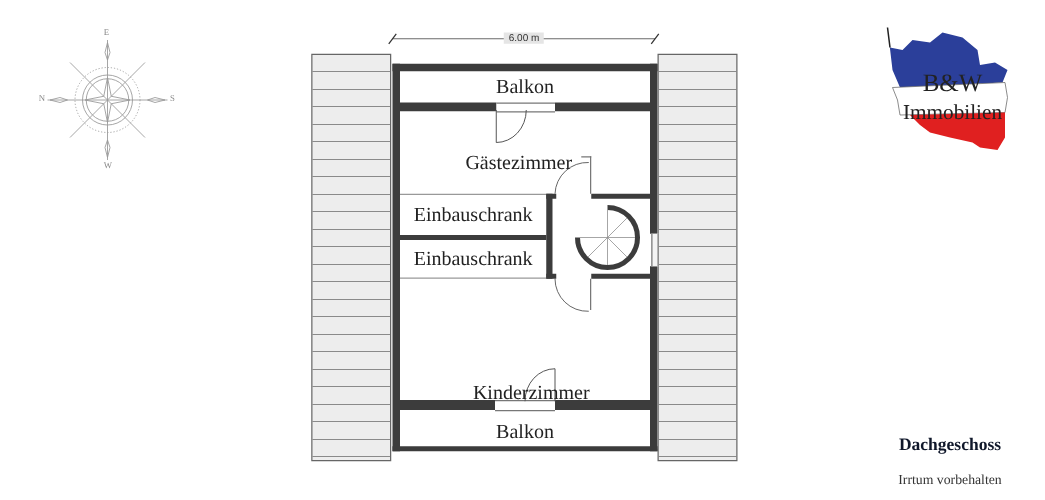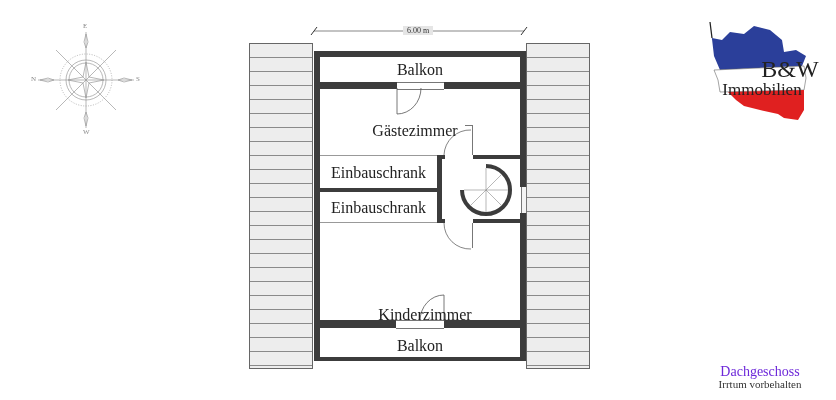--- a/index.html
+++ b/index.html
@@ -1,21 +1,21 @@
 <!DOCTYPE html>
 <html><head>
 <meta charset="utf-8">
 <style>
   html,body{margin:0;padding:0;background:#ffffff;}
   body{width:836px;height:400px;position:relative;overflow:hidden;font-family:"Liberation Serif","DejaVu Serif",serif;}
   .abs{position:absolute;}
   .slope{position:absolute;width:64px;background:repeating-linear-gradient(to bottom,#ededed 0px,#ededed 13px,#8a8a8a 13px,#8a8a8a 14px);border:1px solid #666;box-sizing:border-box;}
   .wall{position:absolute;background:#3c3c3c;}
   .room-label{position:absolute;font-size:16px;color:#222;text-align:center;white-space:nowrap;}
-  .dim-text{position:absolute;font-family:Liberation Serif, serif;font-size:8px;color:#333;background:#e5e5e5;padding:0 4px;}
+  .dim-text{position:absolute;font-family:Liberation Sans, sans-serif;font-size:8px;color:#333;background:#e5e5e5;padding:0 4px;}
   .logo-text{position:absolute;color:#222;text-align:center;}
   svg{position:absolute;overflow:visible;}
 </style>
 </head>
 <body>
 
 <svg style="left:30px;top:20px;" width="120" height="120" viewBox="0 0 120 120">
   <g stroke="#999" fill="none" stroke-width="0.7">
     <circle cx="56" cy="60" r="20"></circle>
     <circle cx="56" cy="60" r="17"></circle>
@@ -111,17 +111,17 @@
 <span class="room-label" style="left:320px;top:199px;width:117px;">Einbauschrank</span>
 <span class="room-label" style="left:360px;top:262px;width:130px;margin-top:44px;">Kinderzimmer</span>
 <span class="room-label" style="left:320px;top:337px;width:200px;">Balkon</span>
 
 <svg style="left:700px;top:14px;" width="120" height="112" viewBox="0 0 120 112">
   <path d="M10 8 L12 24 L22 26 L30 18 L44 20 L54 12 L70 16 L82 26 L84 38 L96 36 L106 42 L102 52 L20 56 L14 42 Z" fill="#2b3f9a"></path>
   <path d="M14 56 L104 52 L106 64 L104 76 L20 78 L18 66 Z" fill="#ffffff" stroke="#666" stroke-width="0.6"></path>
   <path d="M28 78 L104 76 L104 96 L98 106 L84 104 L78 100 L60 96 L44 92 L36 86 Z" fill="#e02020"></path>
   <path d="M10 8 L12 24" stroke="#222" stroke-width="1.2"></path>
 </svg>
-<span class="logo-text" style="left:750px;top:56px;width:80px;font-size:24px;">B&amp;W</span>
+<span class="logo-text" style="left:722px;top:56px;width:80px;font-size:20px;">B&amp;W</span>
 <span class="logo-text" style="left:722px;top:80px;width:80px;font-size:17px;">Immobilien</span>
 
-<span class="abs" style="left:700px;top:364px;width:120px;text-align:center;font-size:14px;color:#6d28d9;">Dachgeschoss</span>
+<span class="abs" style="left:700px;top:349px;width:120px;text-align:center;font-size:14px;color:#0f172a;font-weight:bold;">Dachgeschoss</span>
 <span class="abs" style="left:700px;top:378px;width:120px;text-align:center;font-size:11px;color:#333;">Irrtum vorbehalten</span>
 
 </body></html>

